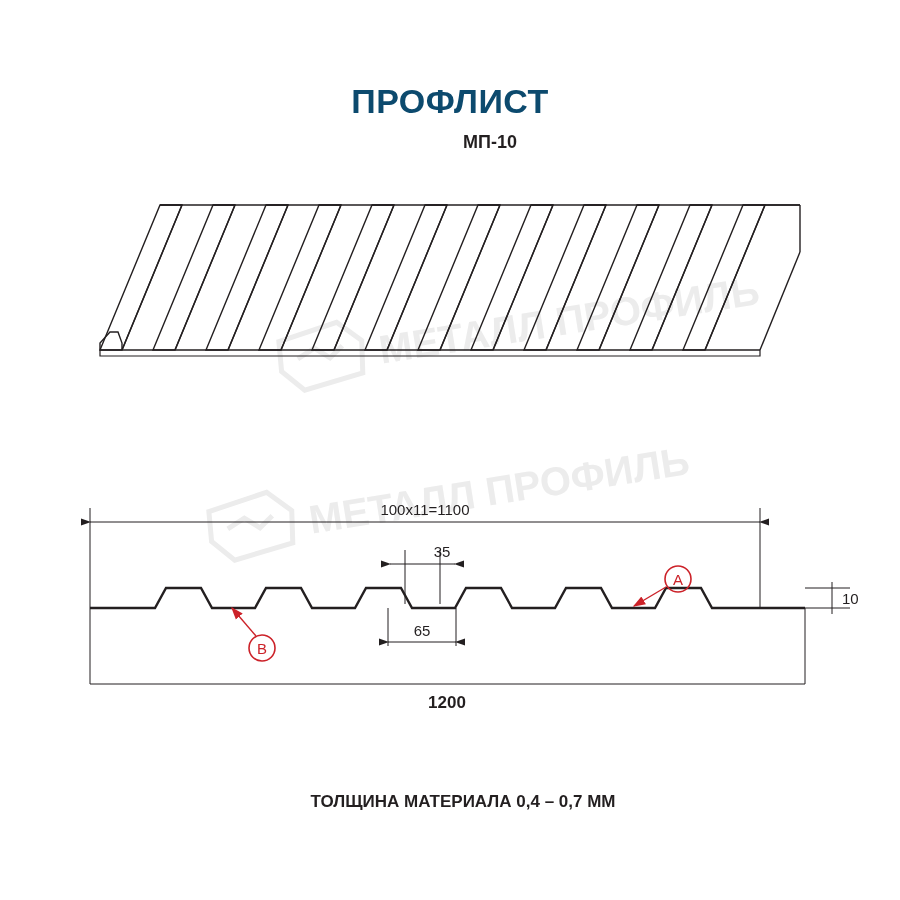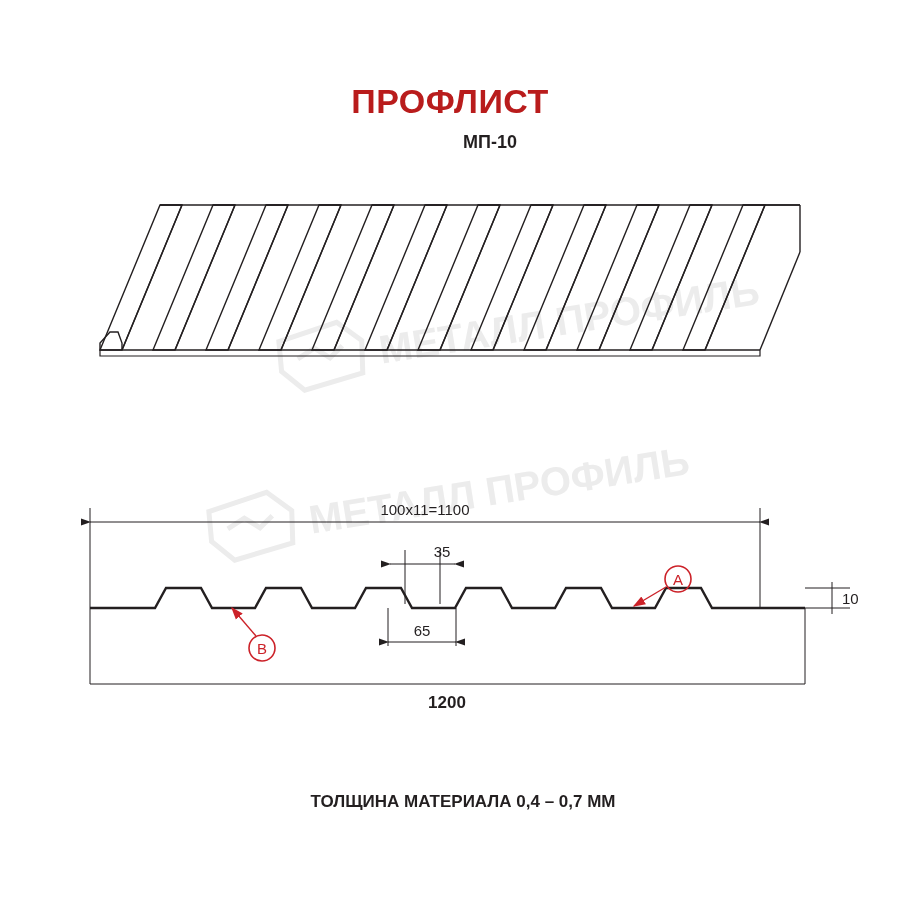--- a/index.html
+++ b/index.html
@@ -22,21 +22,21 @@
   }
   .title {
     position: absolute;
     top: 82px;
     left: 0;
     width: 900px;
     text-align: center;
     font-size: 34px;
     font-weight: bold;
     letter-spacing: 0.5px;
-    color: #b91c1c;
+    color: #0c4a6e;
   }
   .subtitle {
     position: absolute;
     top: 132px;
     left: 0;
     width: 900px;
     text-align: center;
     font-size: 18px;
     font-weight: bold;
     color: #231f20;

